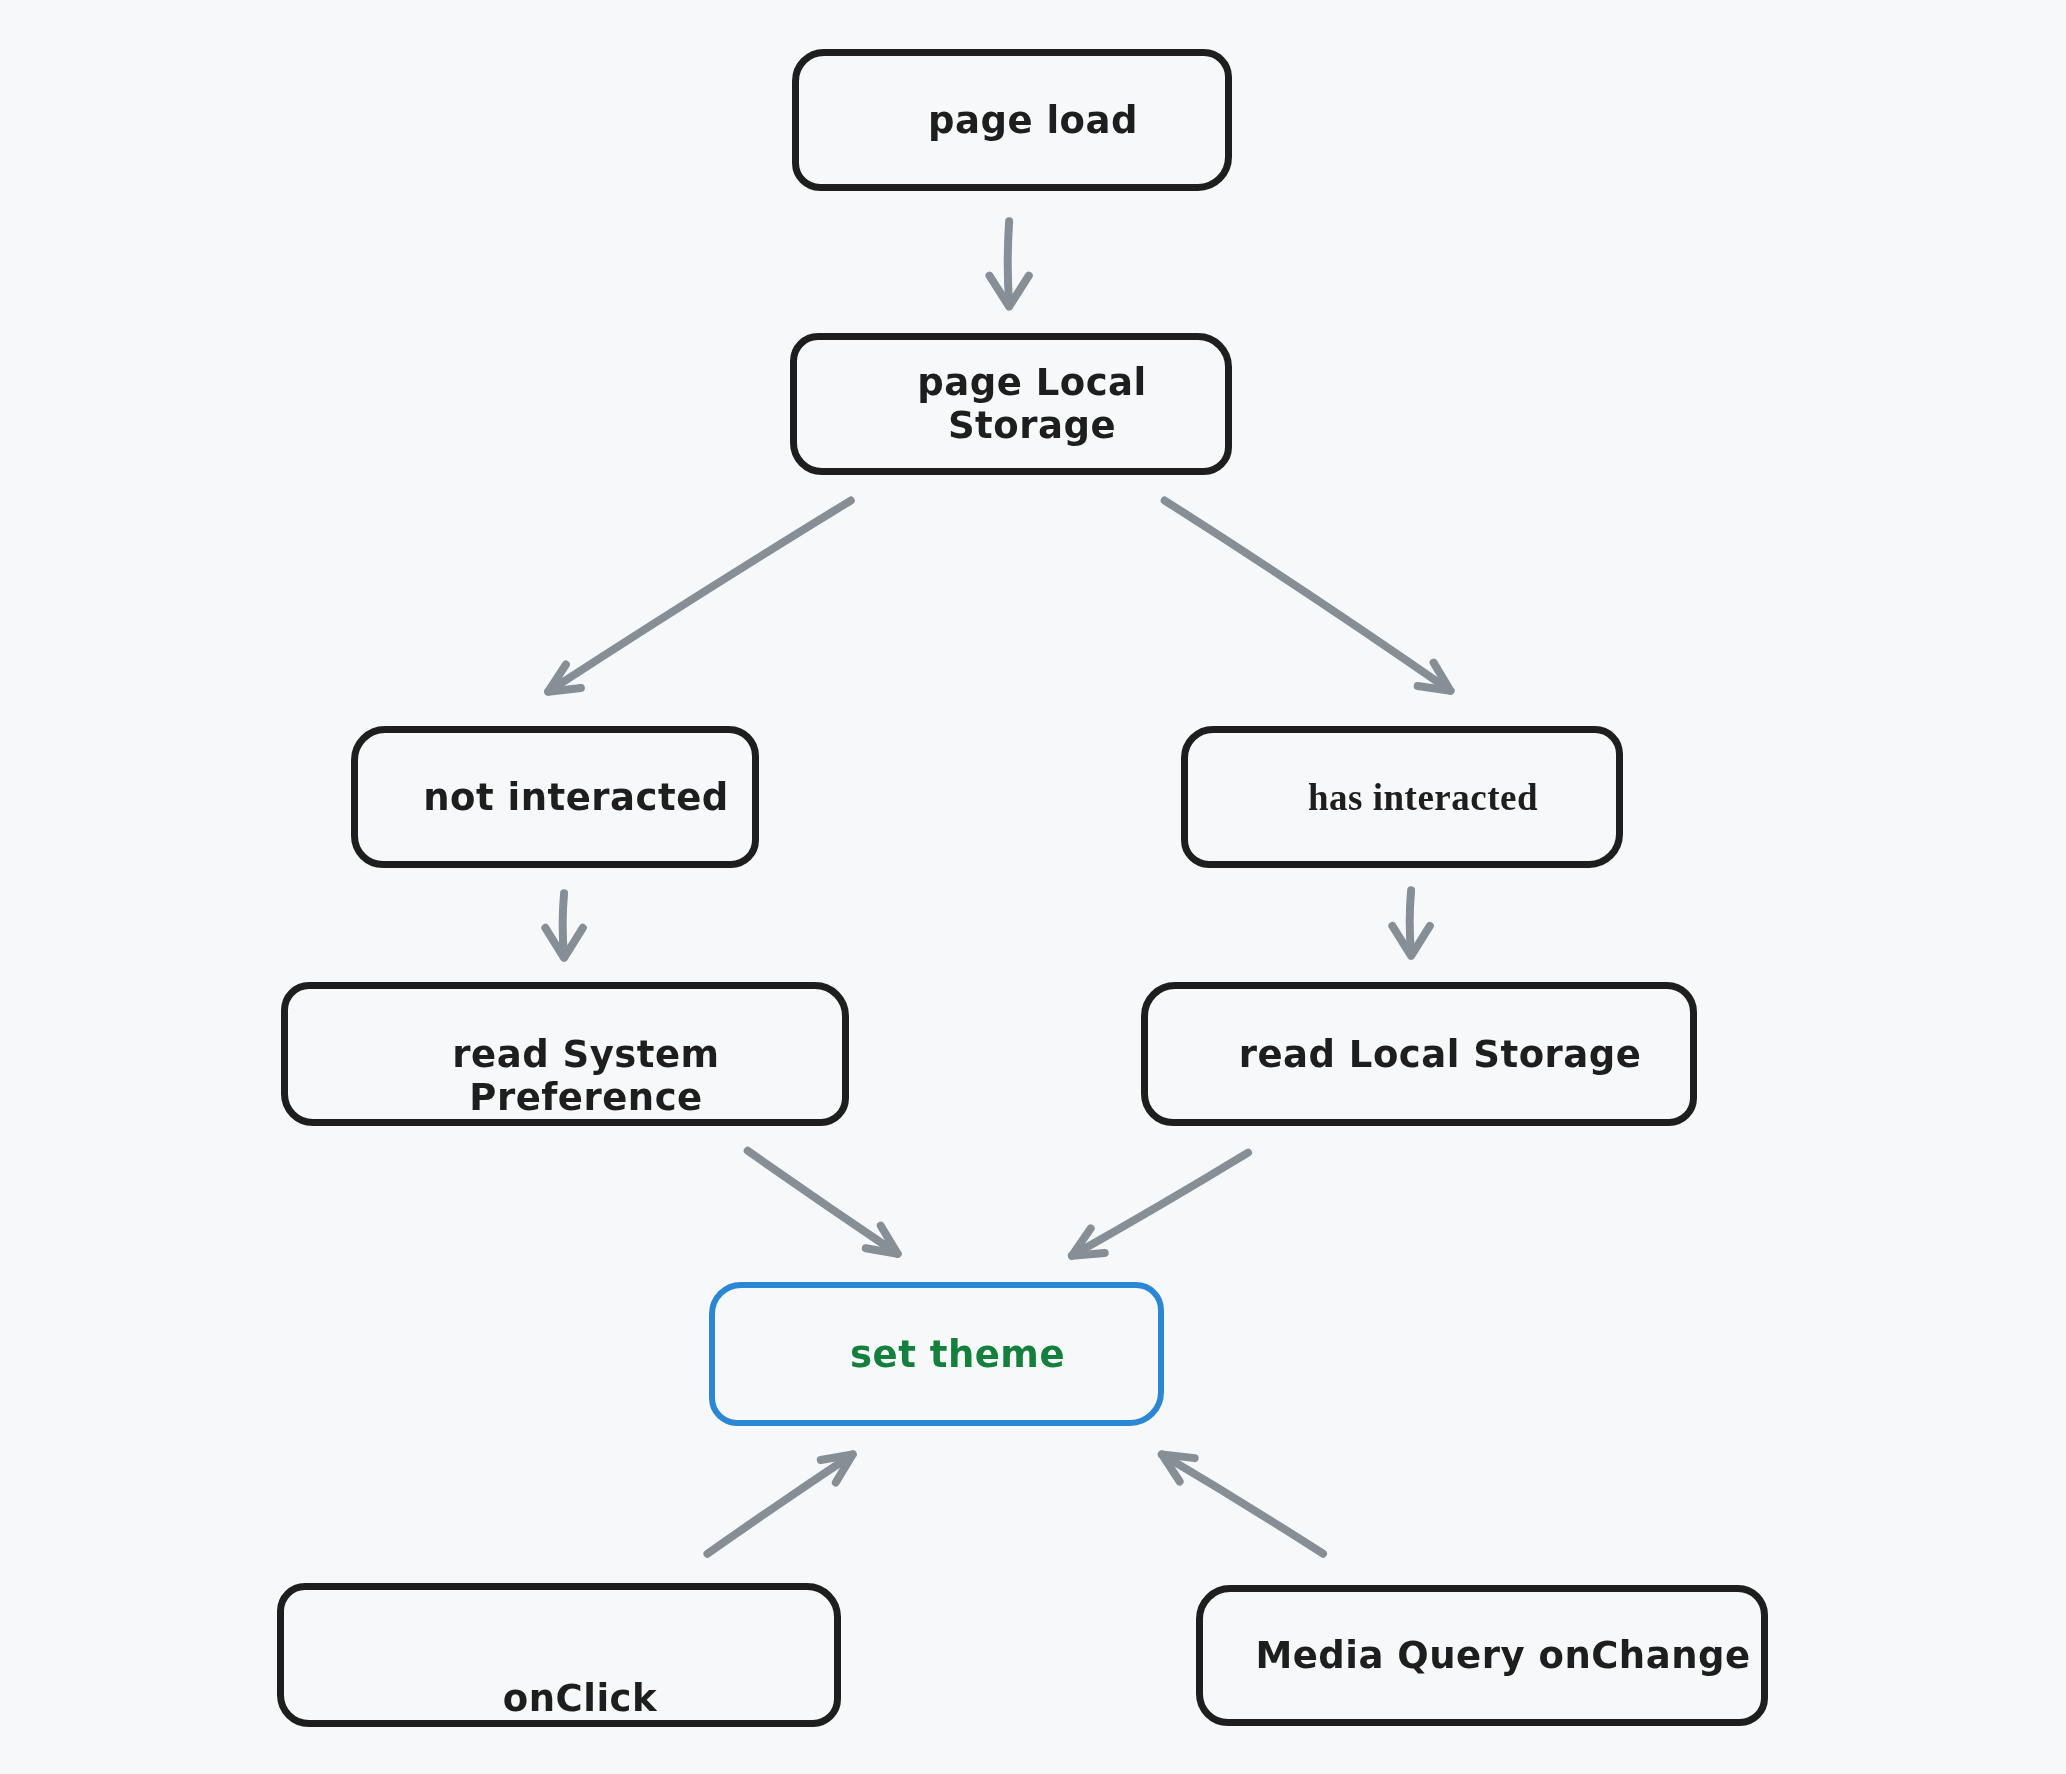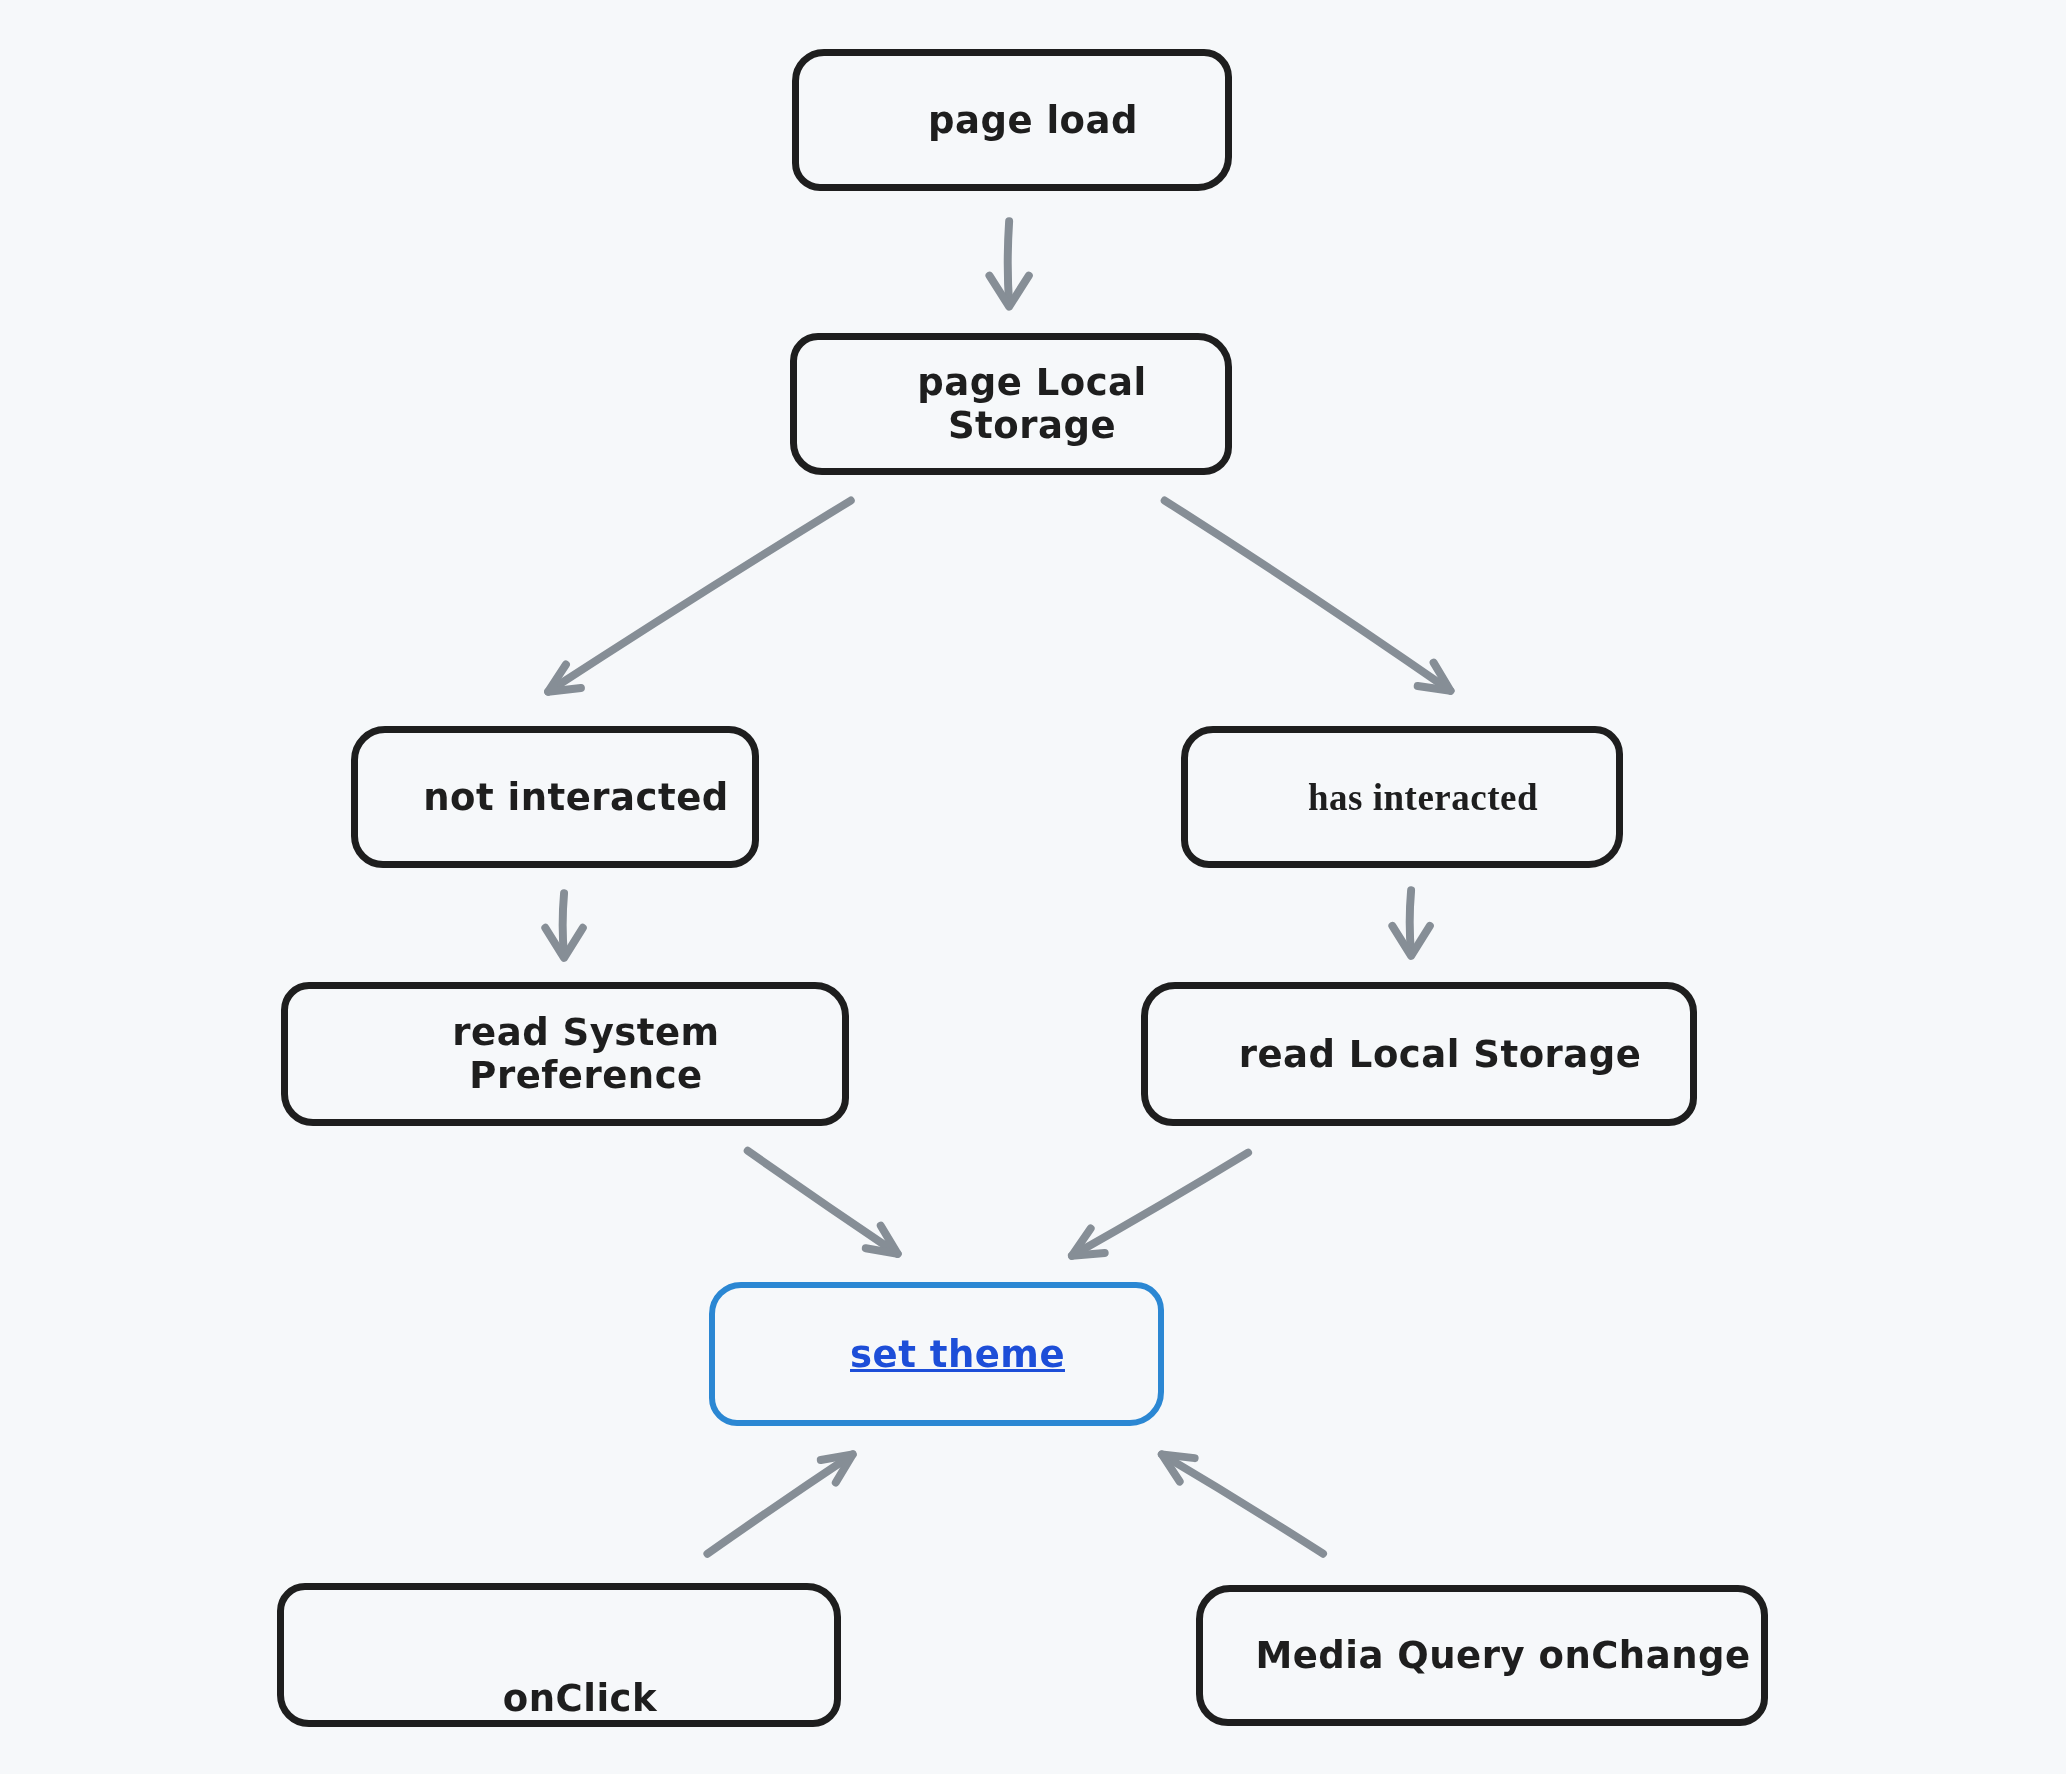--- a/index.html
+++ b/index.html
@@ -35,23 +35,22 @@
     letter-spacing: 0.5px;
     text-align: center;
     padding-left: 42px;
   }
   
   .node.r1 { border-radius: 32px 28px 34px 28px; }
   .node.r2 { border-radius: 28px 34px 28px 32px; }
   .node.r3 { border-radius: 34px 30px 28px 32px; }
   .node.accent {
     border-color: #2b87d3;
-    color: #1d4ed8;
+    color: #15803d;
     border-width: 6.6px;
-    text-decoration: underline;
   }
   .arrow-layer path {
     fill: none;
     stroke: #868e96;
     stroke-width: 8.5;
     stroke-linecap: round;
     stroke-linejoin: round;
   }
 </style>
 </head>
@@ -116,21 +115,21 @@
   </div>
 
   <div class="node r3" style="left:351px; top:726px; width:408px; height:142px;">
     <span>not interacted</span>
   </div>
 
   <div class="node r1" style="left:1181px; top:726px; width:442px; height:142px;font-family:Liberation Serif, serif;">
     <span>has interacted</span>
   </div>
 
-  <div class="node r2" style="left:281px; top:982px; width:568px; height:144px;">
+  <div class="node r2" style="left:281px; top:982px; width:568px; height:144px;align-items:flex-end;">
     <span>read System Preference</span>
   </div>
 
   <div class="node r3" style="left:1141px; top:982px; width:556px; height:144px;">
     <span>read Local Storage</span>
   </div>
 
   <div class="node r1 accent" style="left:709px; top:1282px; width:455px; height:144px;">
     <span>set theme</span>
   </div>

